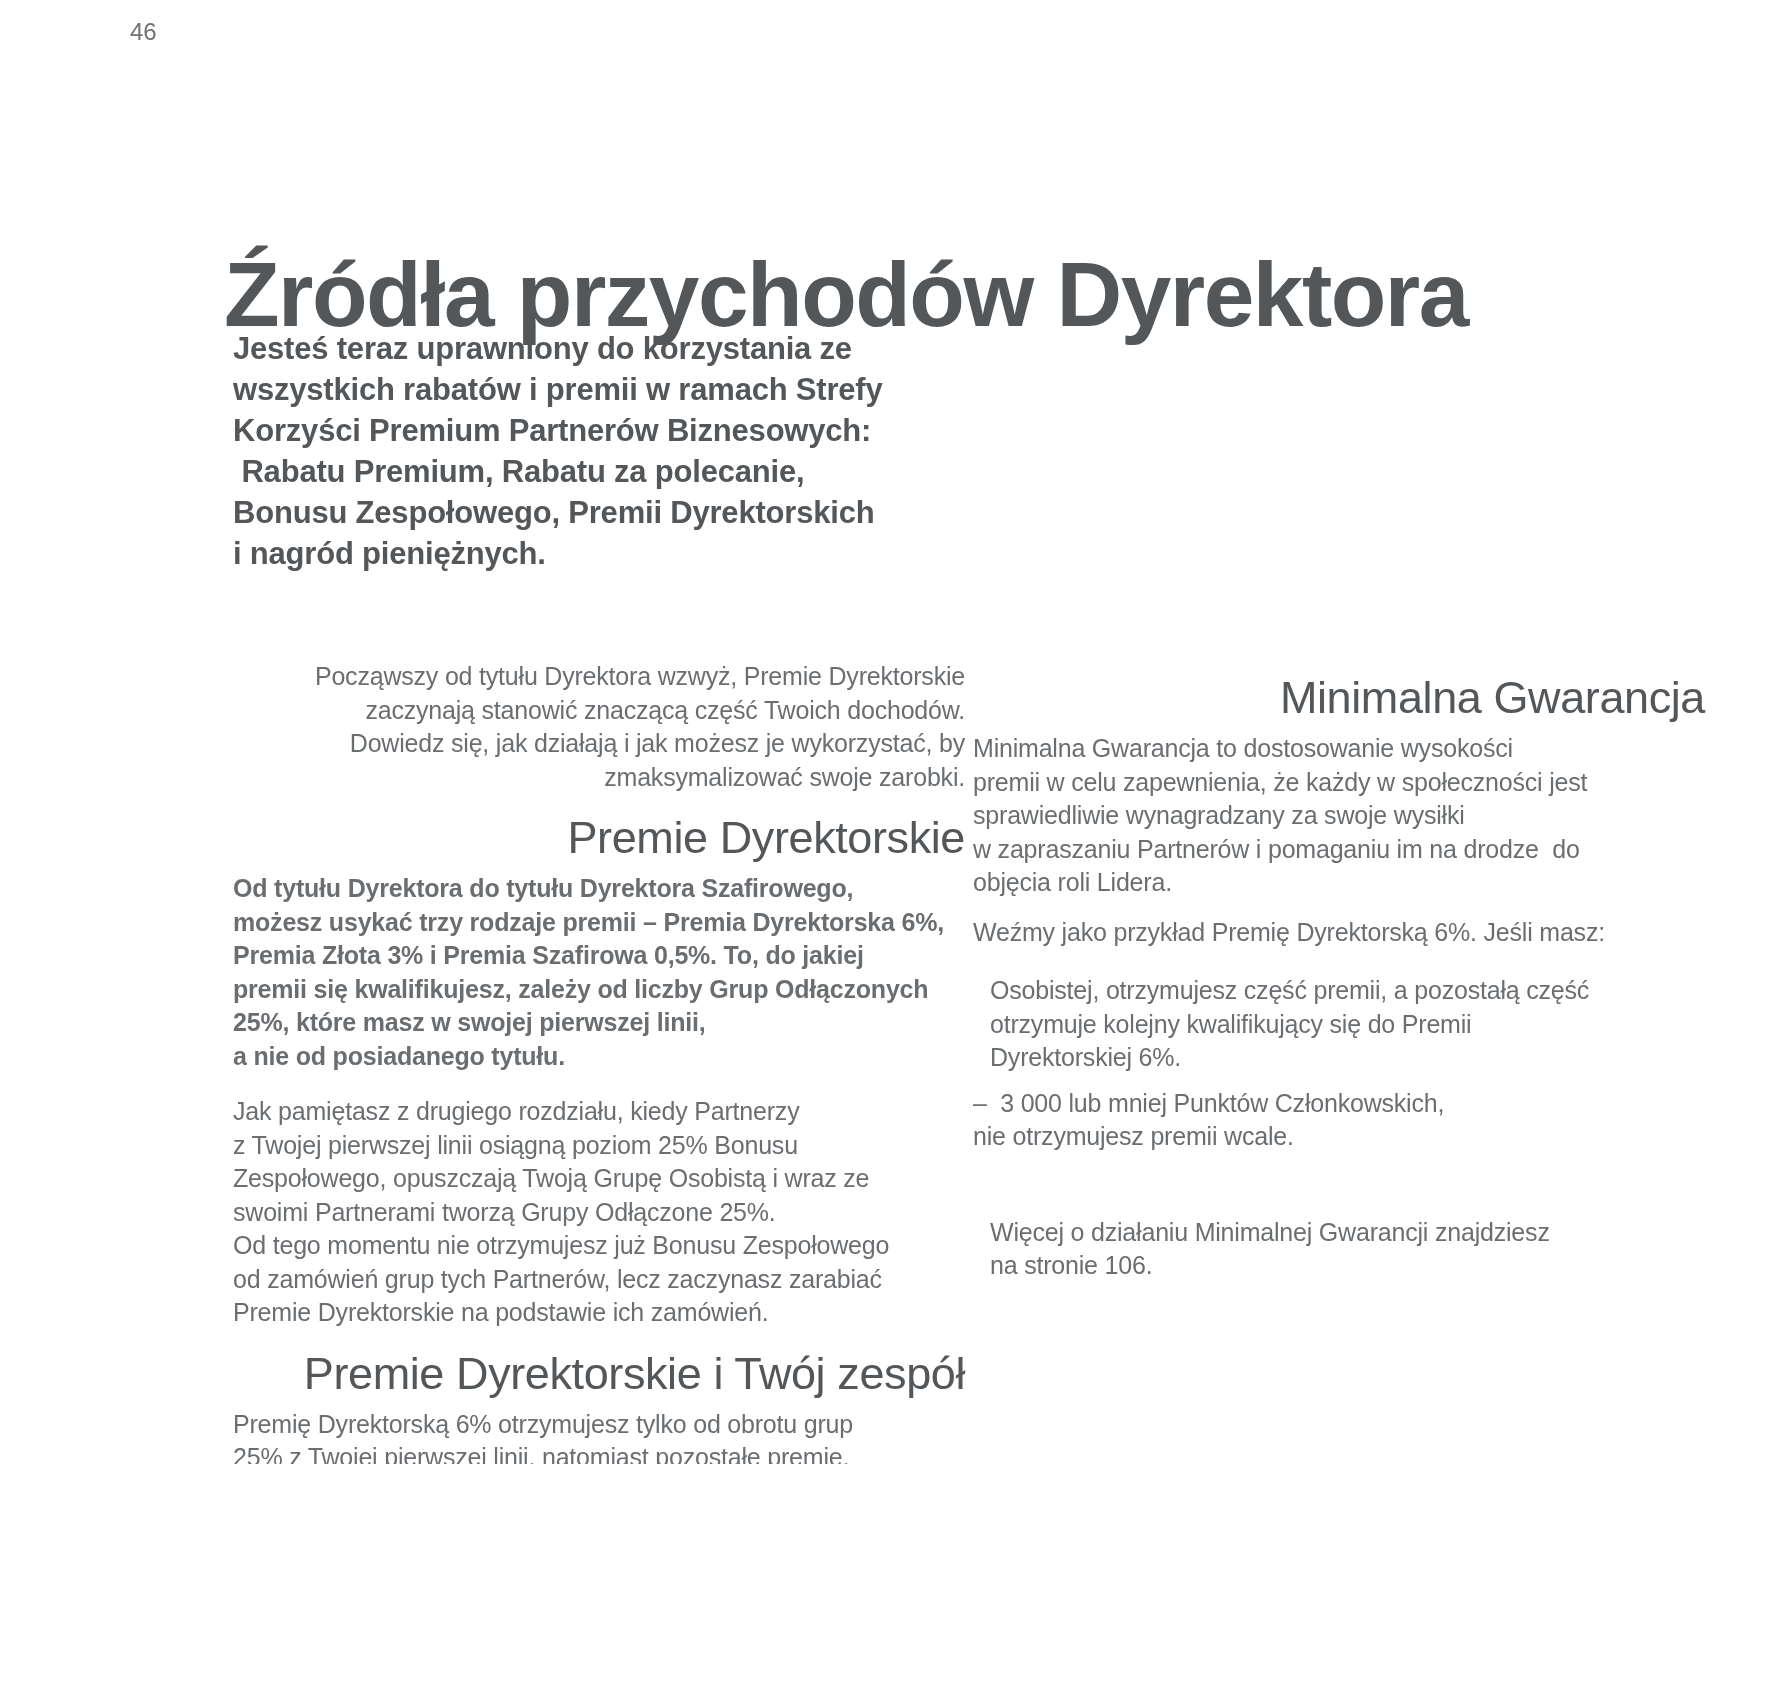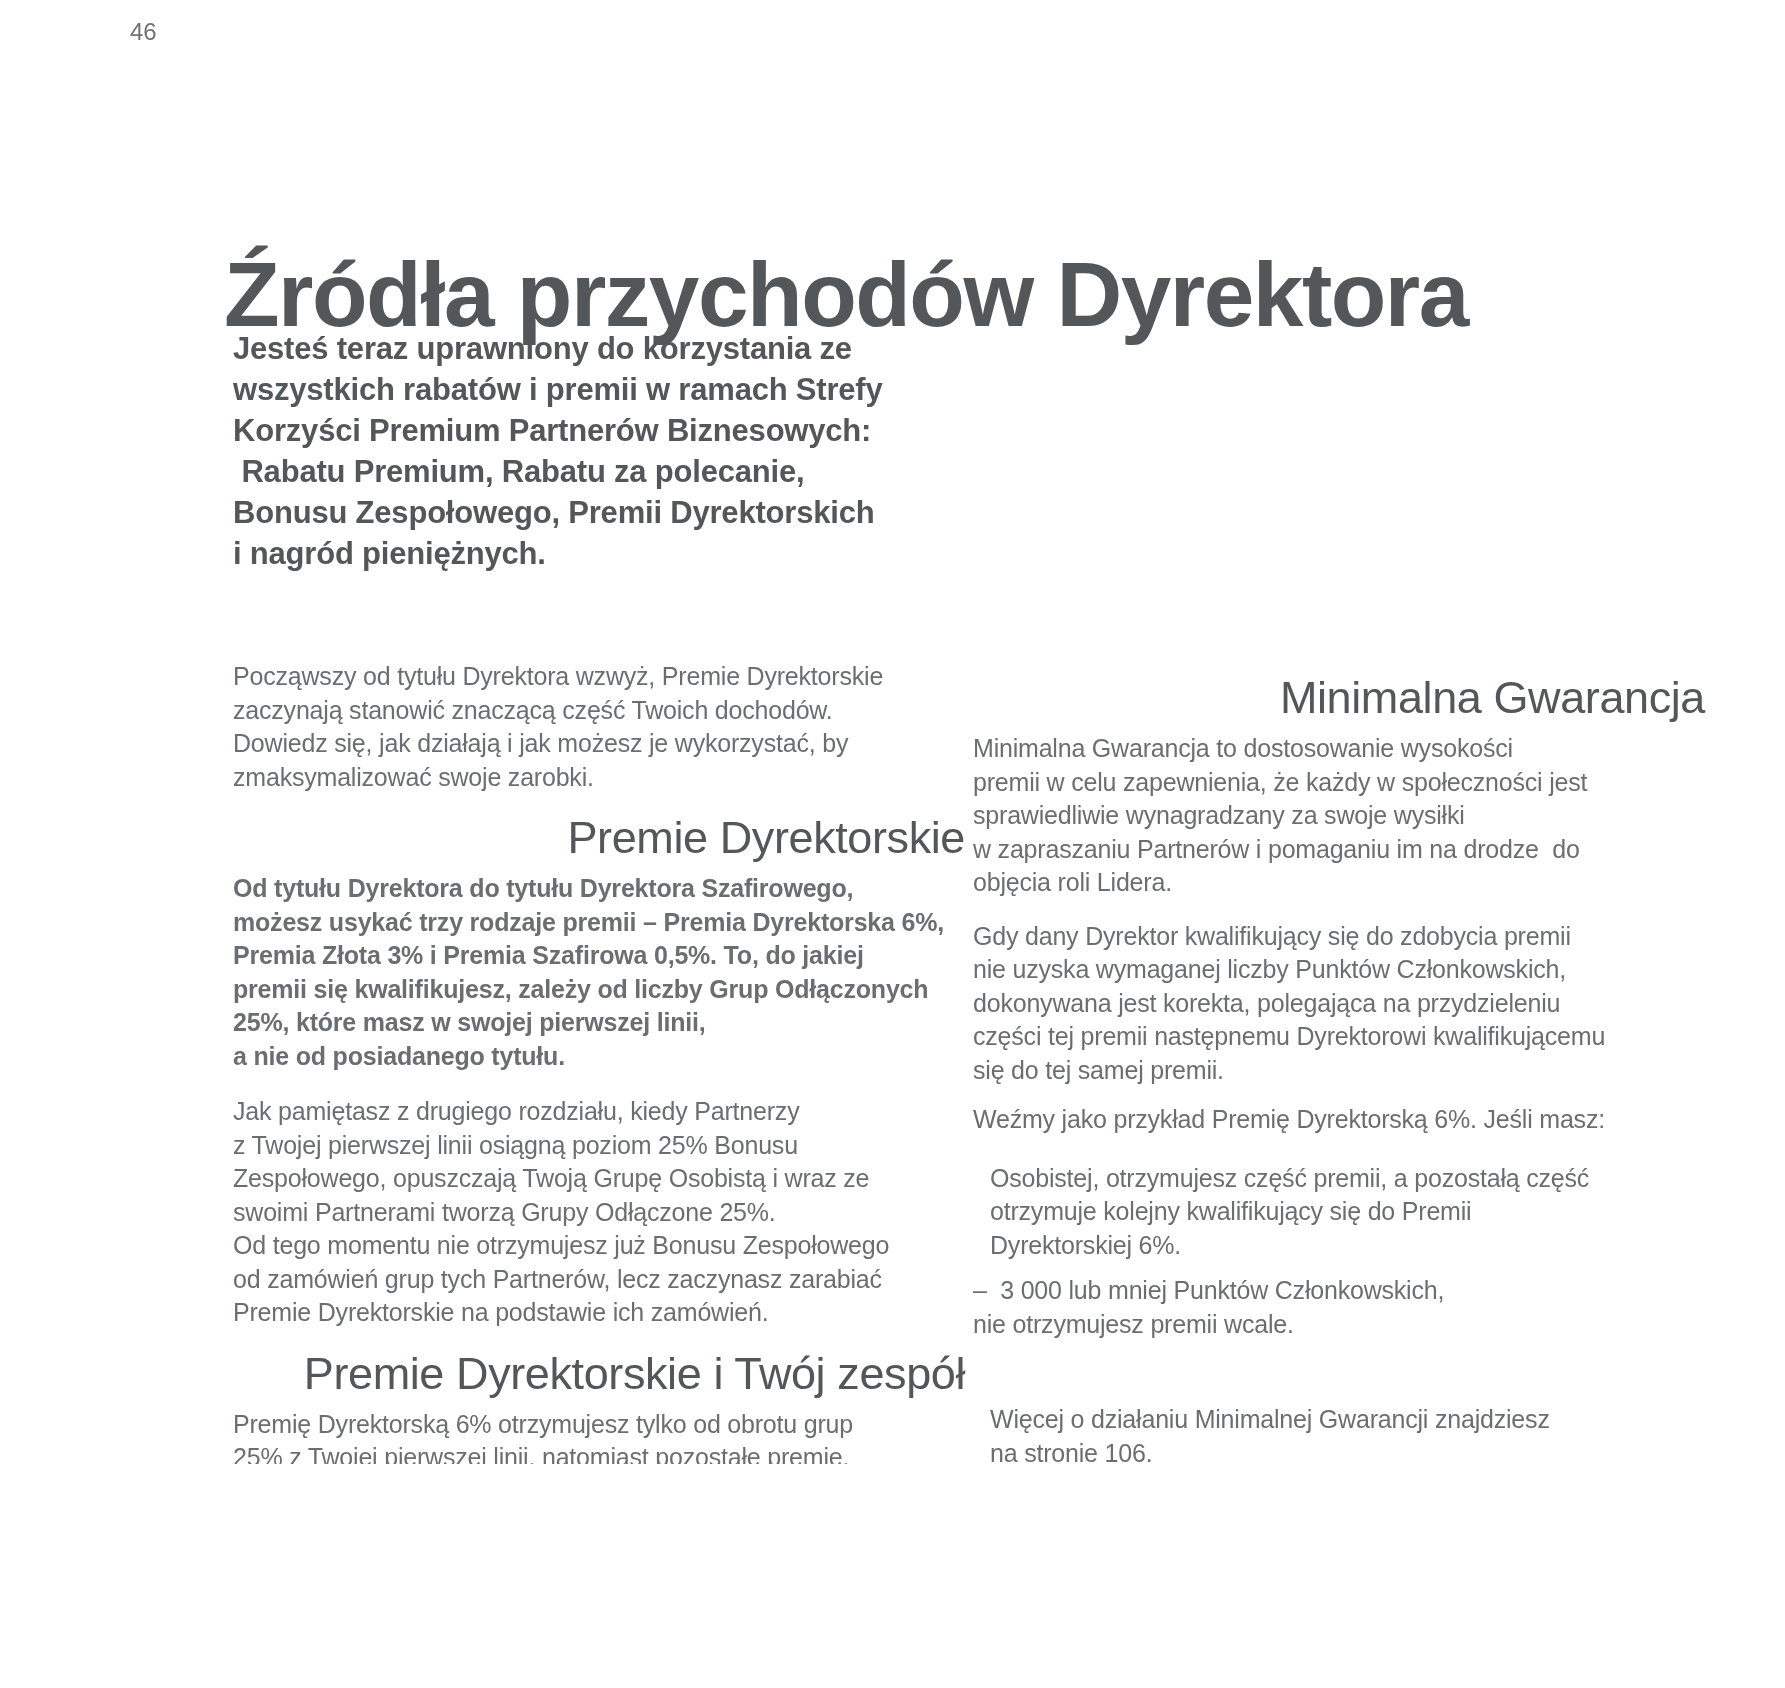--- a/index.html
+++ b/index.html
@@ -52,21 +52,21 @@
   .heading {
     font-size: 45px;
     font-weight: 400;
     line-height: 44px;
     letter-spacing: -0.4px;
     color: #54575a;
     margin: 0 0 12px 0;
     text-align: right;
   }
   .para { margin: 0; white-space: pre-wrap; }
-  .mb16 { margin-bottom: 12px; }
+  .mb16 { margin-bottom: 12px; text-align: right; }
   .mb22 { margin-bottom: 22px; font-weight: bold; }
   .mt22 { margin-top: 22px; }
   .mt20 { margin-top: 20px; }
   .mt16 { margin-top: 16px; }
   .mt24 { margin-top: 24px; }
   .mt8  { margin-top: 25px; }
   .mt12 { margin-top: 12px; }
   .mt62 { margin-top: 62px; }
   .indent { padding-left: 17px; }
 </style>
@@ -116,25 +116,20 @@
 danej premii.</p>
   </div>
 
   <div class="col col-right">
     <h3 class="heading">Minimalna Gwarancja</h3>
     <p class="para">Minimalna Gwarancja to dostosowanie wysokości
 premii w celu zapewnienia, że każdy w społeczności jest
 sprawiedliwie wynagradzany za swoje wysiłki
 w zapraszaniu Partnerów i pomaganiu im na drodze  do
 objęcia roli Lidera.</p>
-    <p class="para mt20">Gdy dany Dyrektor kwalifikujący się do zdobycia premii
-nie uzyska wymaganej liczby Punktów Członkowskich,
-dokonywana jest korekta, polegająca na przydzieleniu
-części tej premii następnemu Dyrektorowi kwalifikującemu
-się do tej samej premii.</p>
     <p class="para mt16">Weźmy jako przykład Premię Dyrektorską 6%. Jeśli masz:</p>
     <p class="para mt8 indent">Osobistej, otrzymujesz część premii, a pozostałą część
 otrzymuje kolejny kwalifikujący się do Premii
 Dyrektorskiej 6%.</p>
     <p class="para mt12">–  3 000 lub mniej Punktów Członkowskich,
 nie otrzymujesz premii wcale.</p>
     <p class="para mt62 indent">Więcej o działaniu Minimalnej Gwarancji znajdziesz
 na stronie 106.</p>
   </div>
 

